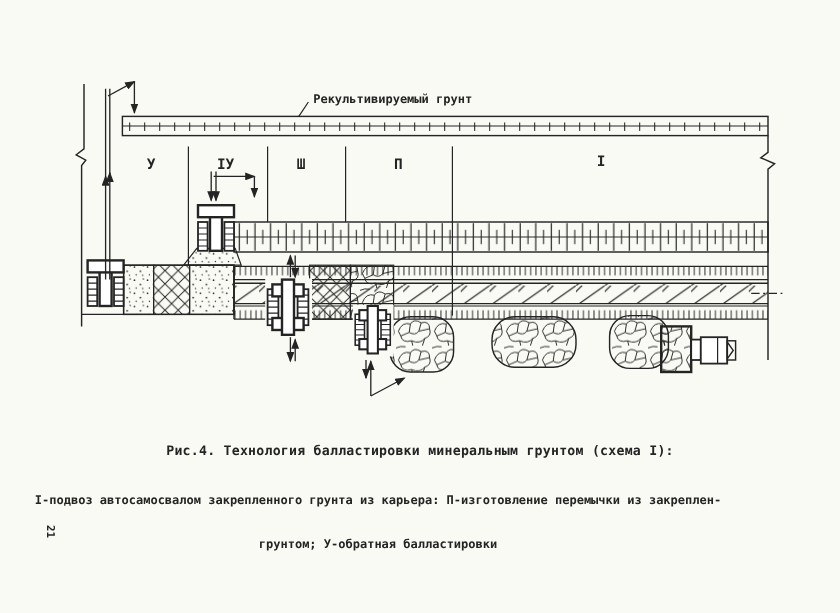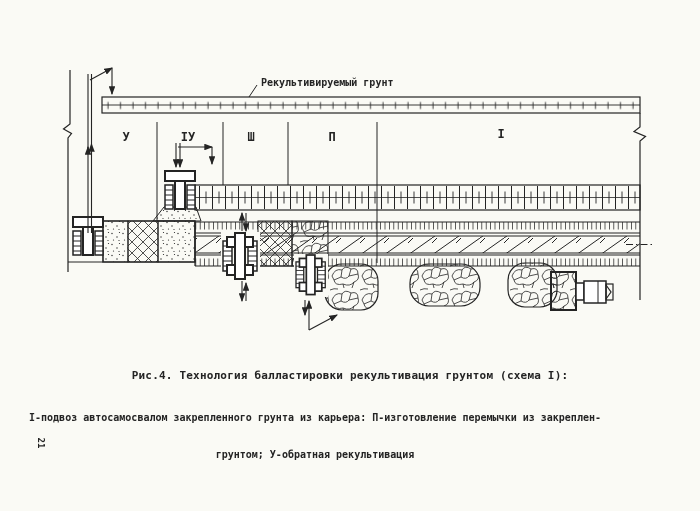--- a/index.html
+++ b/index.html
@@ -194,21 +194,21 @@
   <text x="261" y="86" font-size="10" font-weight="bold">Рекультивируемый грунт</text>
   <g font-size="12" font-weight="bold" text-anchor="middle">
     <text x="126" y="141">У</text>
     <text x="188" y="141">IУ</text>
     <text x="251" y="141">Ш</text>
     <text x="332" y="141">П</text>
     <text x="501" y="138">I</text>
   </g>
 </svg>
 
-<div class="caption-title">Рис.4. Технология балластировки рекультивация грунтом (схема I):</div>
+<div class="caption-title">Рис.4. Технология балластировки минеральным грунтом (схема I):</div>
 <div class="caption-body">
   <div>I-подвоз автосамосвалом закрепленного грунта из карьера: П-изготовление перемычки из закреплен-</div>
-  <div>грунтом; У-обратная рекультивация</div>
+  <div>грунтом; У-обратная балластировки</div>
 </div>
 
 <div class="page-number">21</div>
 
 </div>
 
 </body></html>

